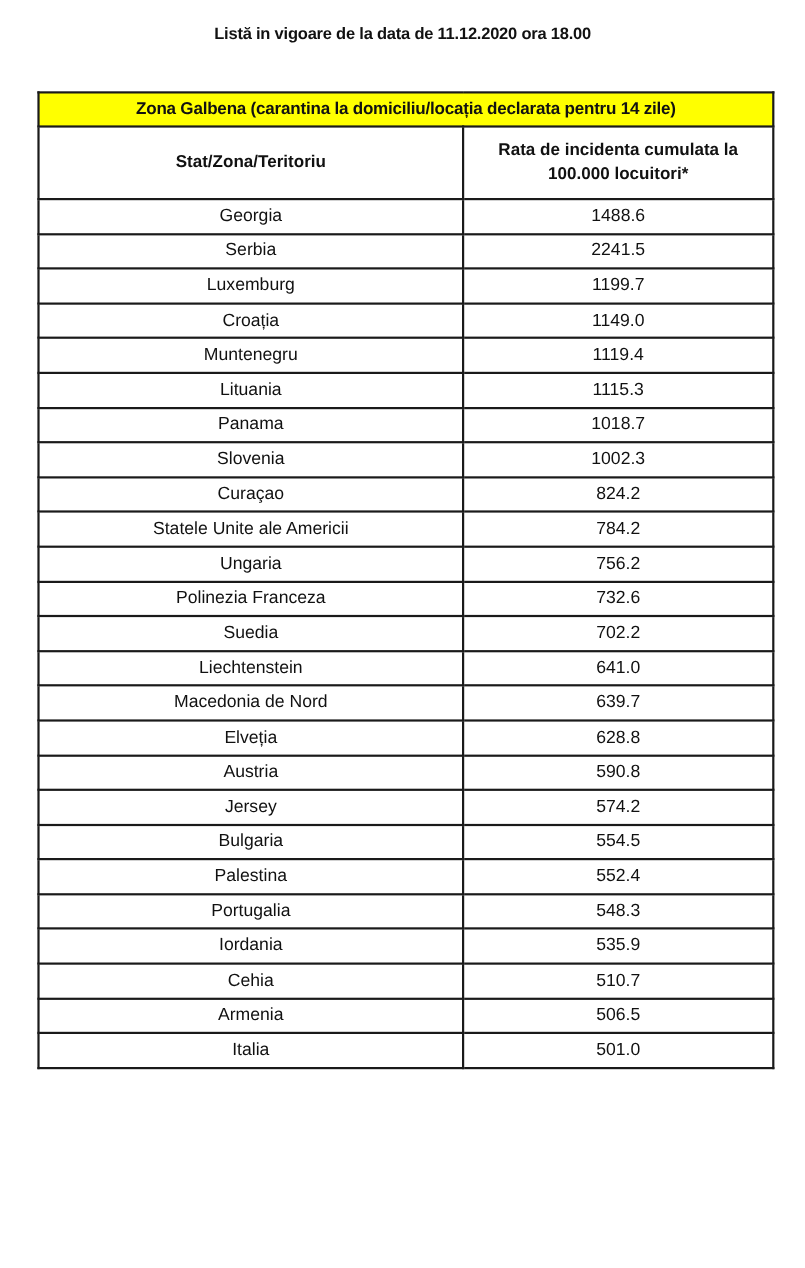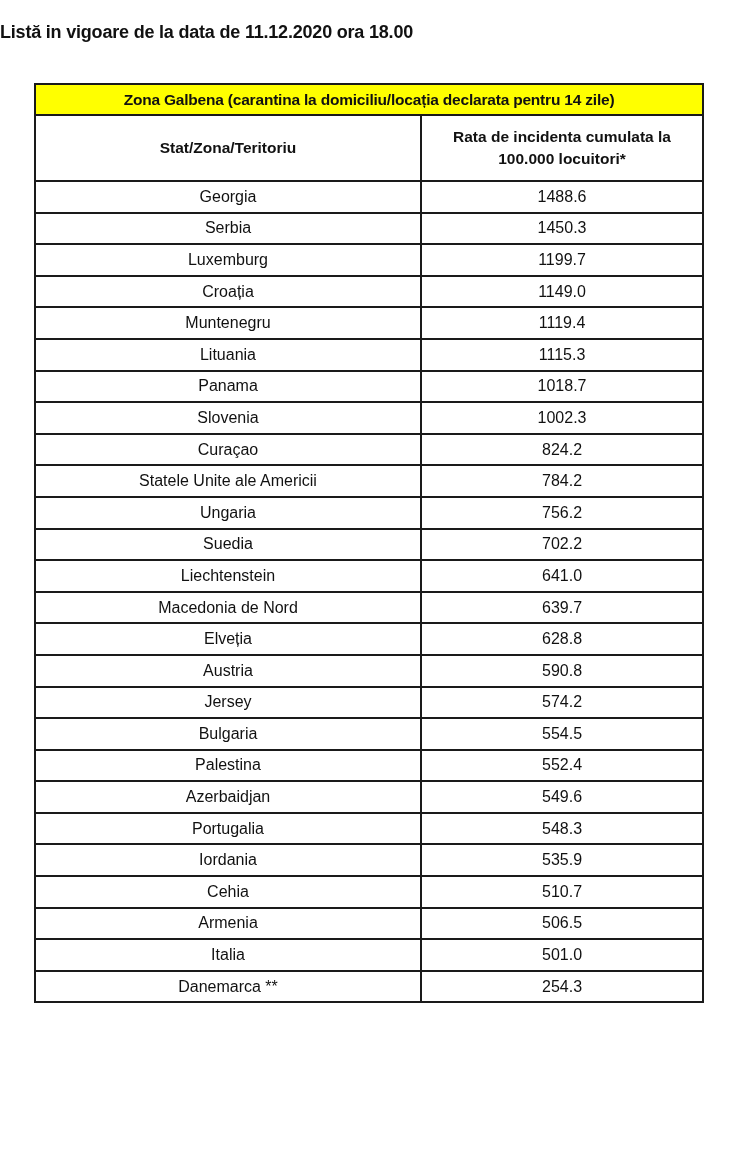--- a/index.html
+++ b/index.html
@@ -13,22 +13,23 @@
       position: relative;
       font-family: "Liberation Sans", "DejaVu Sans", sans-serif;
       color: #111111;
       overflow: hidden;
     }
     .page-title {
       position: absolute;
       top: 22px;
       left: 0;
       width: 732px;
+      text-align: center;
       font-weight: bold;
-      font-size: 18px;
+      font-size: 15px;
       letter-spacing: -0.2px;
     }
     .table-wrap {
       position: absolute;
       left: 34px;
       top: 83px;
       width: 584px;
       border-radius: 17px;
     }
     table {
@@ -88,21 +89,21 @@
         </th>
       </tr>
     </thead>
     <tbody>
       <tr>
           <td>Georgia</td>
           <td>1488.6</td>
         </tr>
       <tr>
           <td>Serbia</td>
-          <td>1450.3</td>
+          <td>2241.5</td>
         </tr>
       <tr>
           <td>Luxemburg</td>
           <td>1199.7</td>
         </tr>
       <tr>
           <td>Croația</td>
           <td>1149.0</td>
         </tr>
       <tr>
@@ -127,20 +128,24 @@
         </tr>
       <tr>
           <td>Statele Unite ale Americii</td>
           <td>784.2</td>
         </tr>
       <tr>
           <td>Ungaria</td>
           <td>756.2</td>
         </tr>
       <tr>
+          <td>Polinezia Franceza</td>
+          <td>732.6</td>
+        </tr>
+      <tr>
           <td>Suedia</td>
           <td>702.2</td>
         </tr>
       <tr>
           <td>Liechtenstein</td>
           <td>641.0</td>
         </tr>
       <tr>
           <td>Macedonia de Nord</td>
           <td>639.7</td>
@@ -159,42 +164,34 @@
         </tr>
       <tr>
           <td>Bulgaria</td>
           <td>554.5</td>
         </tr>
       <tr>
           <td>Palestina</td>
           <td>552.4</td>
         </tr>
       <tr>
-          <td>Azerbaidjan</td>
-          <td>549.6</td>
-        </tr>
-      <tr>
           <td>Portugalia</td>
           <td>548.3</td>
         </tr>
       <tr>
           <td>Iordania</td>
           <td>535.9</td>
         </tr>
       <tr>
           <td>Cehia</td>
           <td>510.7</td>
         </tr>
       <tr>
           <td>Armenia</td>
           <td>506.5</td>
         </tr>
       <tr>
           <td>Italia</td>
           <td>501.0</td>
         </tr>
-      <tr>
-          <td>Danemarca **</td>
-          <td>254.3</td>
-        </tr>
     </tbody>
   </table>
 </div>
 
 </body></html>

